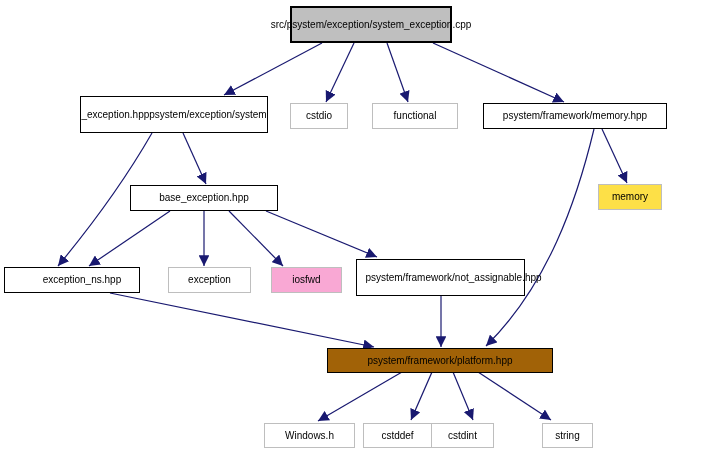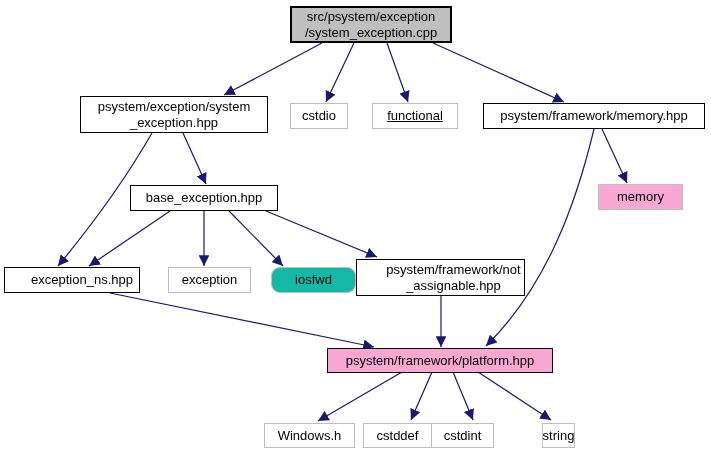--- a/index.html
+++ b/index.html
@@ -19,24 +19,24 @@
     position: absolute;
     left: 0;
     top: 0;
     width: 711px;
     height: 455px;
   }
   .node {
     position: absolute;
     box-sizing: border-box;
     display: flex;
-    flex-direction: column;
+    flex-direction: row;
     align-items: center;
     justify-content: center;
-    font-size: 13px;
+    font-size: 10px;
     line-height: 16px;
     color: #000000;
     text-align: center;
     white-space: nowrap;
     cursor: pointer;
   }
   .node.current {
     border: 2px solid #000000;
   }
   .node.internal {
@@ -79,60 +79,60 @@
         <path d="M453,372 L473,420" fill="none" stroke="#191970" stroke-width="1.2" marker-end="url(#arrowhead)"></path>
         <path d="M478,372 L551,420" fill="none" stroke="#191970" stroke-width="1.2" marker-end="url(#arrowhead)"></path>
       </g>
   </svg>
   <div id="node-layer">
       <div class="node current" style="left: 290px; top: 6px; width: 162px; height: 37px; background: rgb(191, 191, 191);">
         <div class="node-line">src/psystem/exception</div>
         <div class="node-line">/system_exception.cpp</div>
       </div>
       <div class="node internal" style="left: 80px; top: 96px; width: 188px; height: 37px; background: rgb(255, 255, 255);">
+        <div class="node-line">_exception.hpp</div>
         <div class="node-line">psystem/exception/system</div>
-        <div class="node-line">_exception.hpp</div>
       </div>
       <div class="node external" style="left: 290px; top: 103px; width: 58px; height: 26px; background: rgb(255, 255, 255);">
         <div class="node-line">cstdio</div>
       </div>
-      <div class="node external" style="left: 372px; top: 103px; width: 86px; height: 26px; background: rgb(255, 255, 255); text-decoration: underline;">
+      <div class="node external" style="left: 372px; top: 103px; width: 86px; height: 26px; background: rgb(255, 255, 255);">
         <div class="node-line">functional</div>
       </div>
-      <div class="node internal" style="left: 483px; top: 103px; width: 222px; height: 26px; background: rgb(255, 255, 255);">
+      <div class="node internal" style="left: 483px; top: 103px; width: 184px; height: 26px; background: rgb(255, 255, 255);">
         <div class="node-line">psystem/framework/memory.hpp</div>
       </div>
       <div class="node internal" style="left: 130px; top: 185px; width: 148px; height: 26px; background: rgb(255, 255, 255);">
         <div class="node-line">base_exception.hpp</div>
       </div>
-      <div class="node external" style="left: 598px; top: 184px; width: 85px; height: 26px; background: #f9a8d4;">
+      <div class="node external" style="left: 598px; top: 184px; width: 64px; height: 26px; background: #fde047;">
         <div class="node-line">memory</div>
       </div>
       <div class="node internal" style="left: 4px; top: 267px; width: 136px; height: 26px; background: rgb(255, 255, 255); padding-left: 20px;">
         <div class="node-line">exception_ns.hpp</div>
       </div>
       <div class="node external" style="left: 168px; top: 267px; width: 83px; height: 26px; background: rgb(255, 255, 255);">
         <div class="node-line">exception</div>
       </div>
-      <div class="node external" style="left: 271px; top: 267px; width: 85px; height: 26px; background: #14b8a6; border-radius: 9px;">
+      <div class="node external" style="left: 271px; top: 267px; width: 71px; height: 26px; background: #f9a8d4;">
         <div class="node-line">iosfwd</div>
       </div>
       <div class="node internal" style="left: 356px; top: 259px; width: 169px; height: 37px; background: rgb(255, 255, 255); padding-left: 26px;">
         <div class="node-line">psystem/framework/not</div>
         <div class="node-line">_assignable.hpp</div>
       </div>
-      <div class="node internal" style="left: 327px; top: 348px; width: 226px; height: 25px; background: #f9a8d4;">
+      <div class="node internal" style="left: 327px; top: 348px; width: 226px; height: 25px; background: #a16207;">
         <div class="node-line">psystem/framework/platform.hpp</div>
       </div>
       <div class="node external" style="left: 264px; top: 423px; width: 91px; height: 25px; background: rgb(255, 255, 255);">
         <div class="node-line">Windows.h</div>
       </div>
       <div class="node external" style="left: 363px; top: 423px; width: 69px; height: 25px; background: rgb(255, 255, 255);">
         <div class="node-line">cstddef</div>
       </div>
       <div class="node external" style="left: 431px; top: 423px; width: 63px; height: 25px; background: rgb(255, 255, 255);">
         <div class="node-line">cstdint</div>
       </div>
-      <div class="node external" style="left: 542px; top: 423px; width: 33px; height: 25px; background: rgb(255, 255, 255);">
+      <div class="node external" style="left: 542px; top: 423px; width: 51px; height: 25px; background: rgb(255, 255, 255);">
         <div class="node-line">string</div>
       </div>
     </div>
 </div>
 
 </body></html>

